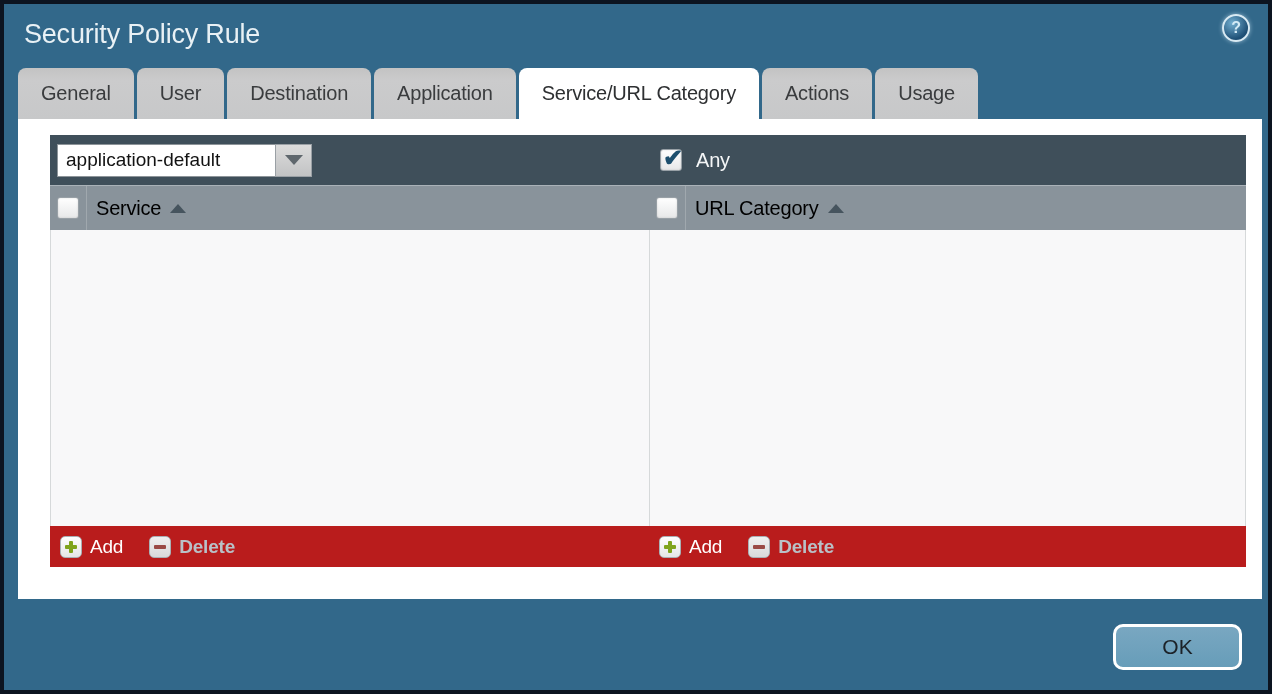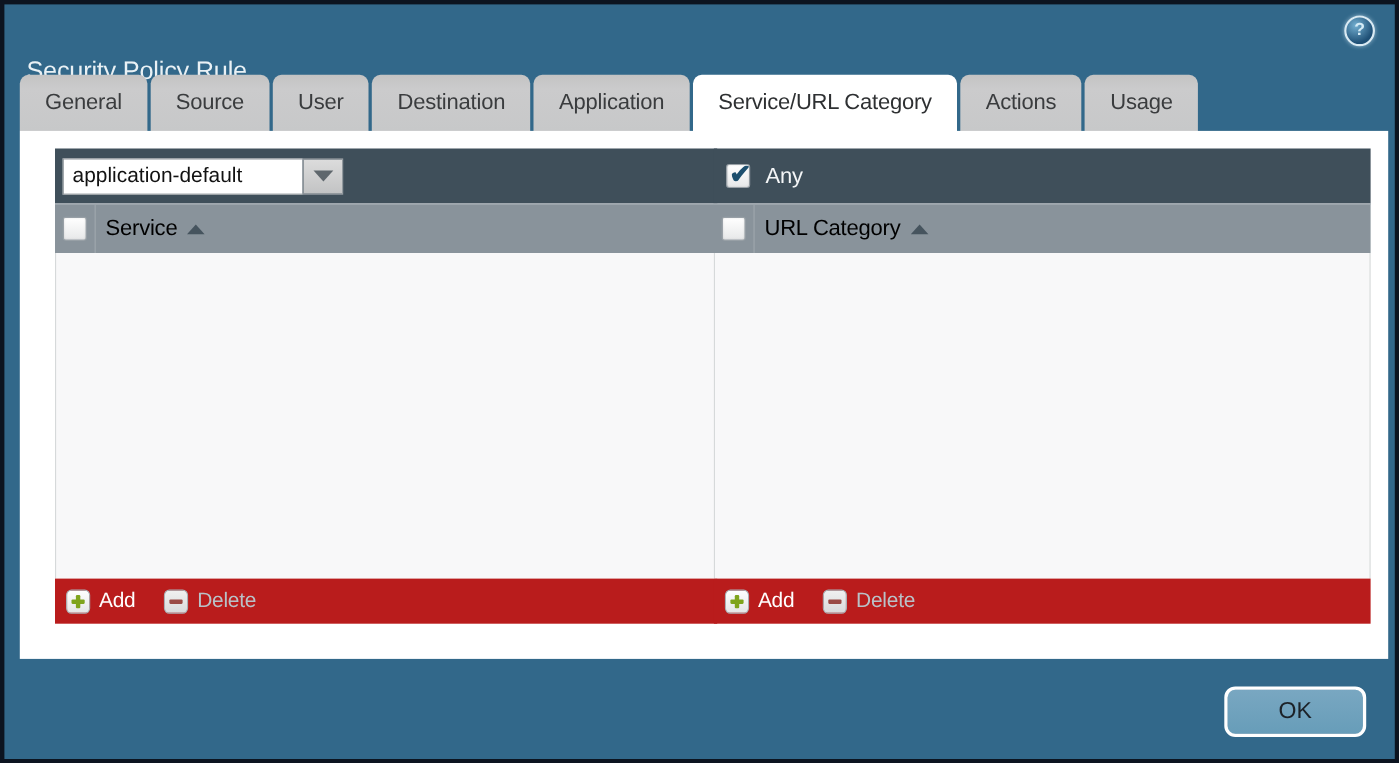--- a/index.html
+++ b/index.html
@@ -8,21 +8,21 @@
 
   .frame {
     position: relative; width: 1272px; height: 694px;
     background: #32688a;
     border: 4px solid #0c1420;
     overflow: hidden;
   }
 
   
   .titlebar { position: absolute; left: 0; top: 0; right: 0; height: 60px; }
-  .title { position: absolute; left: 20px; top: 15px; color: #e9f1f5; font-size: 23px; margin-top: 32px; }
+  .title { position: absolute; left: 20px; top: 15px; color: #e9f1f5; font-size: 27px; }
   .help { position: absolute; right: 18px; top: 10px; width: 28px; height: 28px;
     border-radius: 50%;
     background: radial-gradient(circle at 35% 30%, #72aed0, #1e4f75 70%);
     border: 2px solid #d9eaf3;
     box-shadow: 0 0 4px rgba(210,235,250,.6);
     color: #d4ebf6; font-size: 16px; font-weight: bold;
     display: flex; align-items: center; justify-content: center;
     cursor: pointer;
   }
 
@@ -115,21 +115,21 @@
     border: 1px solid #aab0b5;
   }
   .mini-icon .bar-h { position: absolute; left: 4px; top: 8px; width: 12px; height: 4px; border-radius: 1px; }
   .mini-icon .bar-v { position: absolute; left: 8px; top: 4px; width: 4px; height: 12px; border-radius: 1px; }
   .plus .bar-h, .plus .bar-v { background: #7fa41c; }
   .minus-bg { background: linear-gradient(#f0f0f0, #d9dadb); }
   .minus .bar-h { background: #9a4a45; }
   .footer-btn .label { font-size: 19px; }
   .footer-btn.enabled .label { color: #ffffff; }
   .footer-btn.disabled { cursor: default; }
-  .footer-btn.disabled .label { color: #b9c1c7; }
+  .footer-btn.disabled .label { color: #b9c1c7; font-weight: bold; }
 
   
   .actions { position: absolute; right: 26px; top: 620px; display: flex; gap: 30px; }
   .btn {
     width: 129px; height: 46px; border-radius: 10px;
     border: 3px solid #ffffff; font-family: "Liberation Sans", sans-serif;
     font-size: 21px; color: #1c2228; cursor: pointer;
   }
   .btn-ok { background: linear-gradient(#79a7c1, #679db9); }
   .btn-cancel { background: linear-gradient(#d4d7da, #c6cacd); }
@@ -139,21 +139,20 @@
 
 <div class="frame">
 
   <div class="titlebar">
     <div class="title">Security Policy Rule</div>
     <div class="help">?</div>
   </div>
 
   <div class="tabs">
     <div class="tab">General</div>
-    <div class="tab">Source</div>
     <div class="tab">User</div>
     <div class="tab">Destination</div>
     <div class="tab">Application</div>
     <div class="tab active">Service/URL Category</div>
     <div class="tab">Actions</div>
     <div class="tab">Usage</div>
   </div>
 
   <div class="content">
 

